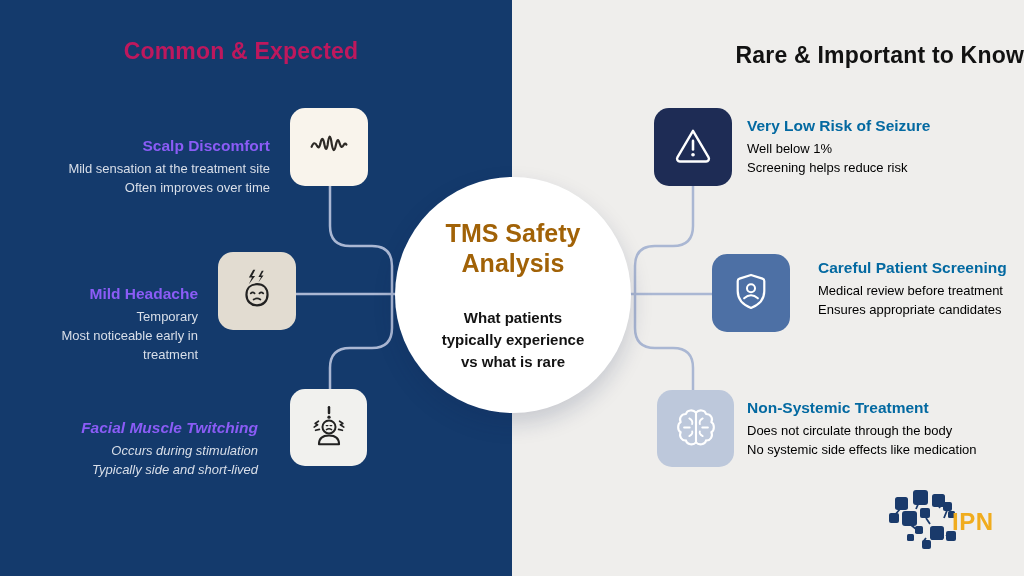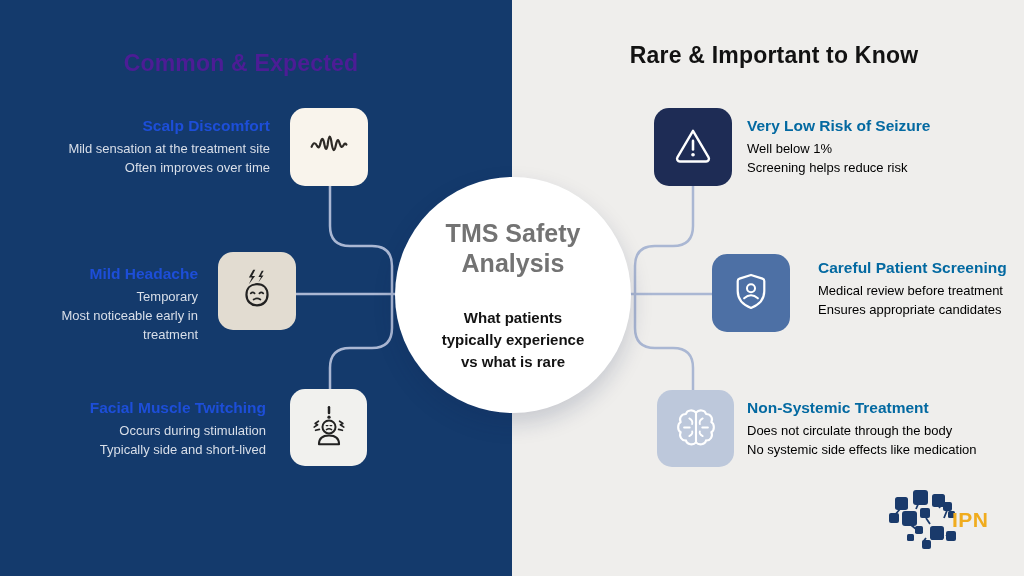--- a/index.html
+++ b/index.html
@@ -3,61 +3,61 @@
 <meta charset="utf-8">
 <style>
   * { margin:0; padding:0; box-sizing:border-box; }
   html,body { width:1024px; height:576px; }
   body { font-family:"Liberation Sans", sans-serif; }
   .canvas { position:relative; width:1024px; height:576px; overflow:hidden; background:#efeeec; }
   .half-left  { position:absolute; left:0; top:0; width:512px; height:576px; background:#143a6c; }
   .half-right { position:absolute; left:512px; top:0; width:512px; height:576px; background:#efeeec; }
 
   .section-title { position:absolute; font-size:23px; font-weight:700; letter-spacing:0.2px; text-align:center; z-index:4; }
-  .title-left  { left:0; top:50px; width:482px; color:#4c1d95; }
-  .title-right { left:564px; top:42px; width:420px; color:#121212; }
+  .title-left  { left:0; top:38px; width:482px; color:#be185d; }
+  .title-right { left:604px; top:42px; width:420px; color:#121212;text-align:right; }
 
   svg.connectors { position:absolute; left:0; top:0; z-index:1; }
 
   .icon-box { position:absolute; width:78px; height:78px; border-radius:15px;
               display:flex; align-items:center; justify-content:center; z-index:2; }
   .box-scalp    { left:290px; top:108px; background:#f9f4ec; }
   .box-headache { left:218px; top:252px; background:#e2dcd1; }
   .box-twitch   { left:290px; top:389px; width:77px; height:77px; background:#f1f1ee; }
   .box-seizure  { left:654px; top:108px; background:#1e2c55; }
   .box-shield   { left:712px; top:254px; background:#4d70a5; }
   .box-brain    { left:657px; top:390px; width:77px; height:77px; background:#bdc8db; }
 
   .txt { position:absolute; z-index:2; }
   .txt .t-title { font-size:15.5px; font-weight:700; margin-bottom:4px; white-space:nowrap; }
   .txt .t-line  { font-size:13px; line-height:19px; white-space:nowrap; }
   .txt-left  { text-align:right; }
-  .txt-left .t-title { color:#1d4ed8; }
+  .txt-left .t-title { color:#8b5cf6;margin-top:20px; }
   .txt-left .t-line  { color:#d9dfe9; }
   .txt-right { text-align:left; }
   .txt-right .t-title { color:#0369a1; }
   .txt-right .t-line  { color:#000000; }
 
   .t-scalp   { left:30px;  top:117px; width:240px; }
   .t-head    { left:20px;  top:265px; width:178px; }
-  .t-twitch  { left:26px;  top:399px; width:240px; }
+  .t-twitch  { left:18px;  top:399px; width:240px;font-style:italic; }
   .t-seizure { left:747px; top:117px; width:270px; }
   .t-screen  { left:818px; top:259px; width:210px; }
   .t-brain   { left:747px; top:399px; width:285px; }
 
   .center-circle { position:absolute; left:395px; top:177px; width:236px; height:236px;
                    background:#ffffff; border-radius:50%; z-index:3;
                    display:flex; flex-direction:column; align-items:center; justify-content:center;
                    box-shadow:0 10px 22px rgba(15,35,75,0.18); text-align:center; }
-  .circle-title { font-size:25px; line-height:30px; font-weight:800; color:#737373; margin-bottom:13px; }
+  .circle-title { font-size:25px; line-height:30px; font-weight:800; color:#a16207; margin-bottom:13px; }
   .circle-sub   { font-size:15px; line-height:22px; font-weight:700; color:#131313;margin-top:16px; }
 
   .logo { position:absolute; left:886px; top:488px; width:130px; height:64px; z-index:2; }
   .logo svg { position:absolute; left:0; top:0; }
-  .logo-text { position:absolute; left:66px; top:20px; font-size:21px; font-weight:800;
+  .logo-text { position:absolute; left:66px; top:20px; font-size:24px; font-weight:800;
                color:#f0ac1e; letter-spacing:0.5px; }
 </style>
 </head>
 <body>
 
 <div class="canvas">
   <div class="half-left"></div>
   <div class="half-right"></div>
 
   <svg class="connectors" width="1024" height="576" viewBox="0 0 1024 576">

